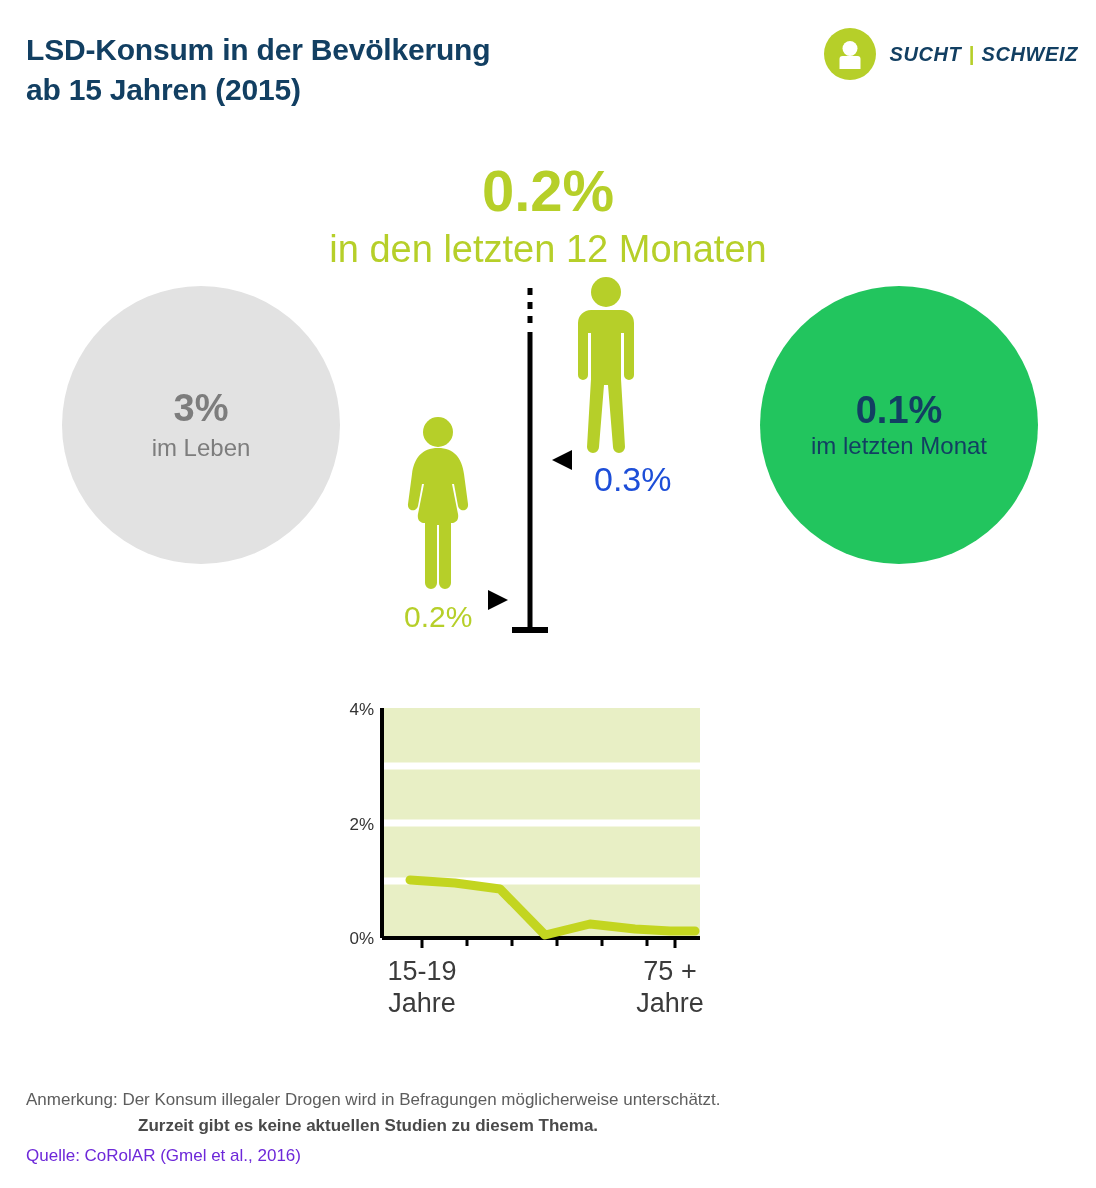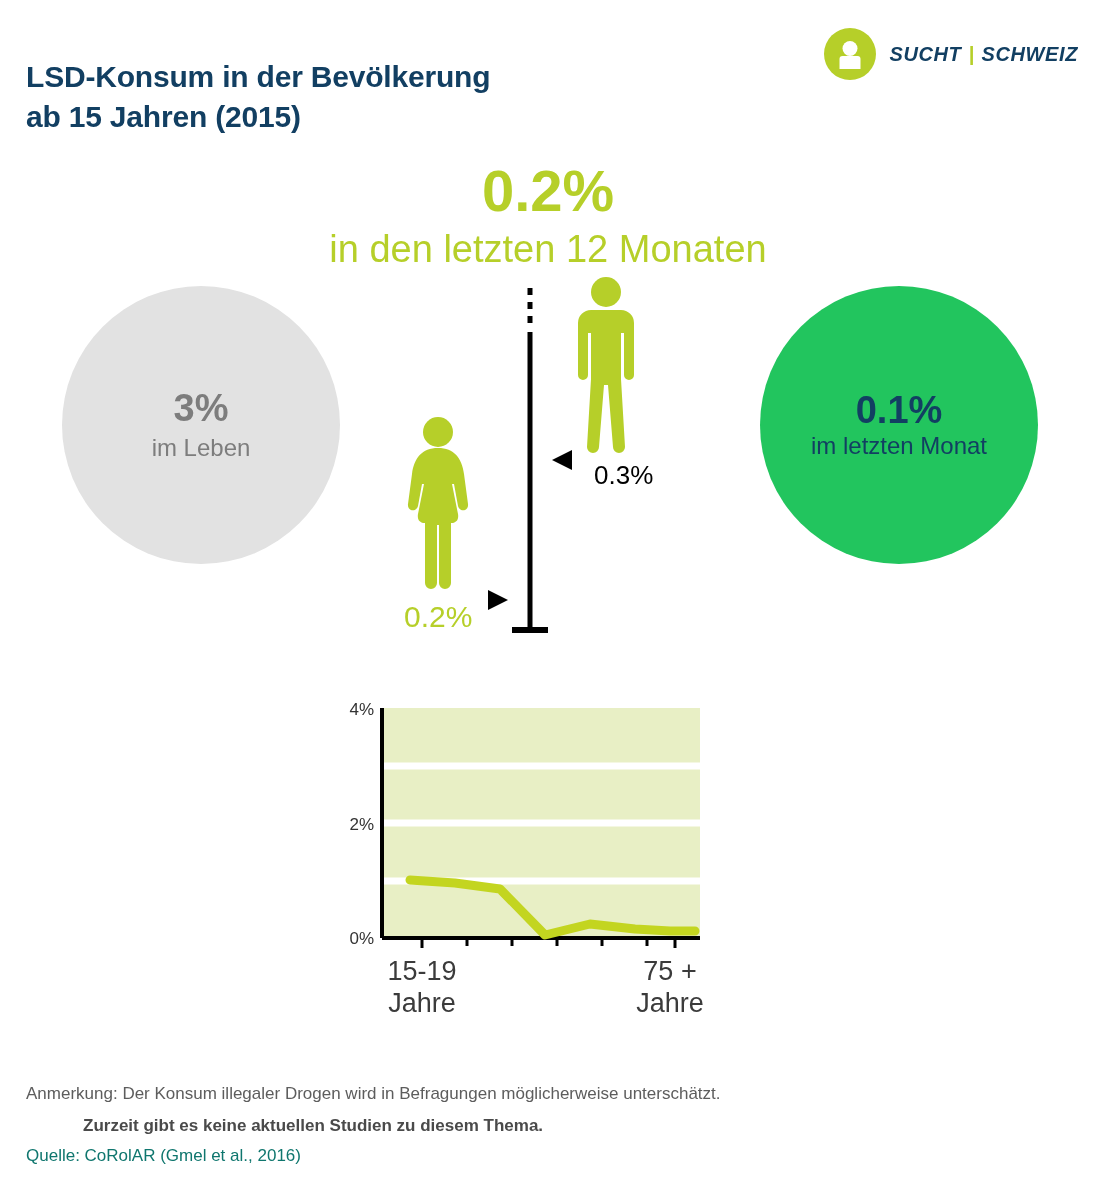--- a/index.html
+++ b/index.html
@@ -25,21 +25,20 @@
   .title {
     position: absolute;
     left: 26px;
     top: 30px;
     font-size: 30px;
     font-weight: bold;
     color: #123f62;
     line-height: 1.33;
     letter-spacing: -0.2px;
     white-space: pre-line;
-    margin-top: 27px;
   }
   .logo {
     position: absolute;
     right: 18px;
     top: 28px;
     display: flex;
     align-items: center;
     font-style: italic;
   }
   .logo-mark {
@@ -162,22 +161,22 @@
 
   .gender-svg {
     position: absolute;
     left: 360px;
     top: 150px;
   }
   .val-male {
     position: absolute;
     left: 594px;
     top: 340px;
-    font-size: 26px;
-    color: #000000;
+    font-size: 34px;
+    color: #1d4ed8;
   }
   .val-female {
     position: absolute;
     left: 404px;
     top: 480px;
     font-size: 30px;
     color: #b6cf29;
   }
 
   
@@ -197,32 +196,32 @@
   
   .notes {
     position: absolute;
     left: 26px;
     bottom: 22px;
     width: 1050px;
   }
   .note-line1 {
     font-size: 17px;
     color: #5d5d5d;
-    margin-bottom: 12px;
+    margin-bottom: 6px;
   }
   .note-line2 {
     font-size: 17px;
     color: #4a4a4a;
     font-weight: bold;
-    margin-left: 57px;
+    margin-left: 112px;
     margin-bottom: 10px;
   }
   .note-source {
     font-size: 17px;
-    color: #0f766e;
+    color: #6d28d9;
   }
 </style>
 </head>
 <body>
 
 <div class="header">
   <div class="title">LSD-Konsum in der Bevölkerung
 ab 15 Jahren (2015)</div>
   <div class="logo">
     <div class="logo-mark"></div>

